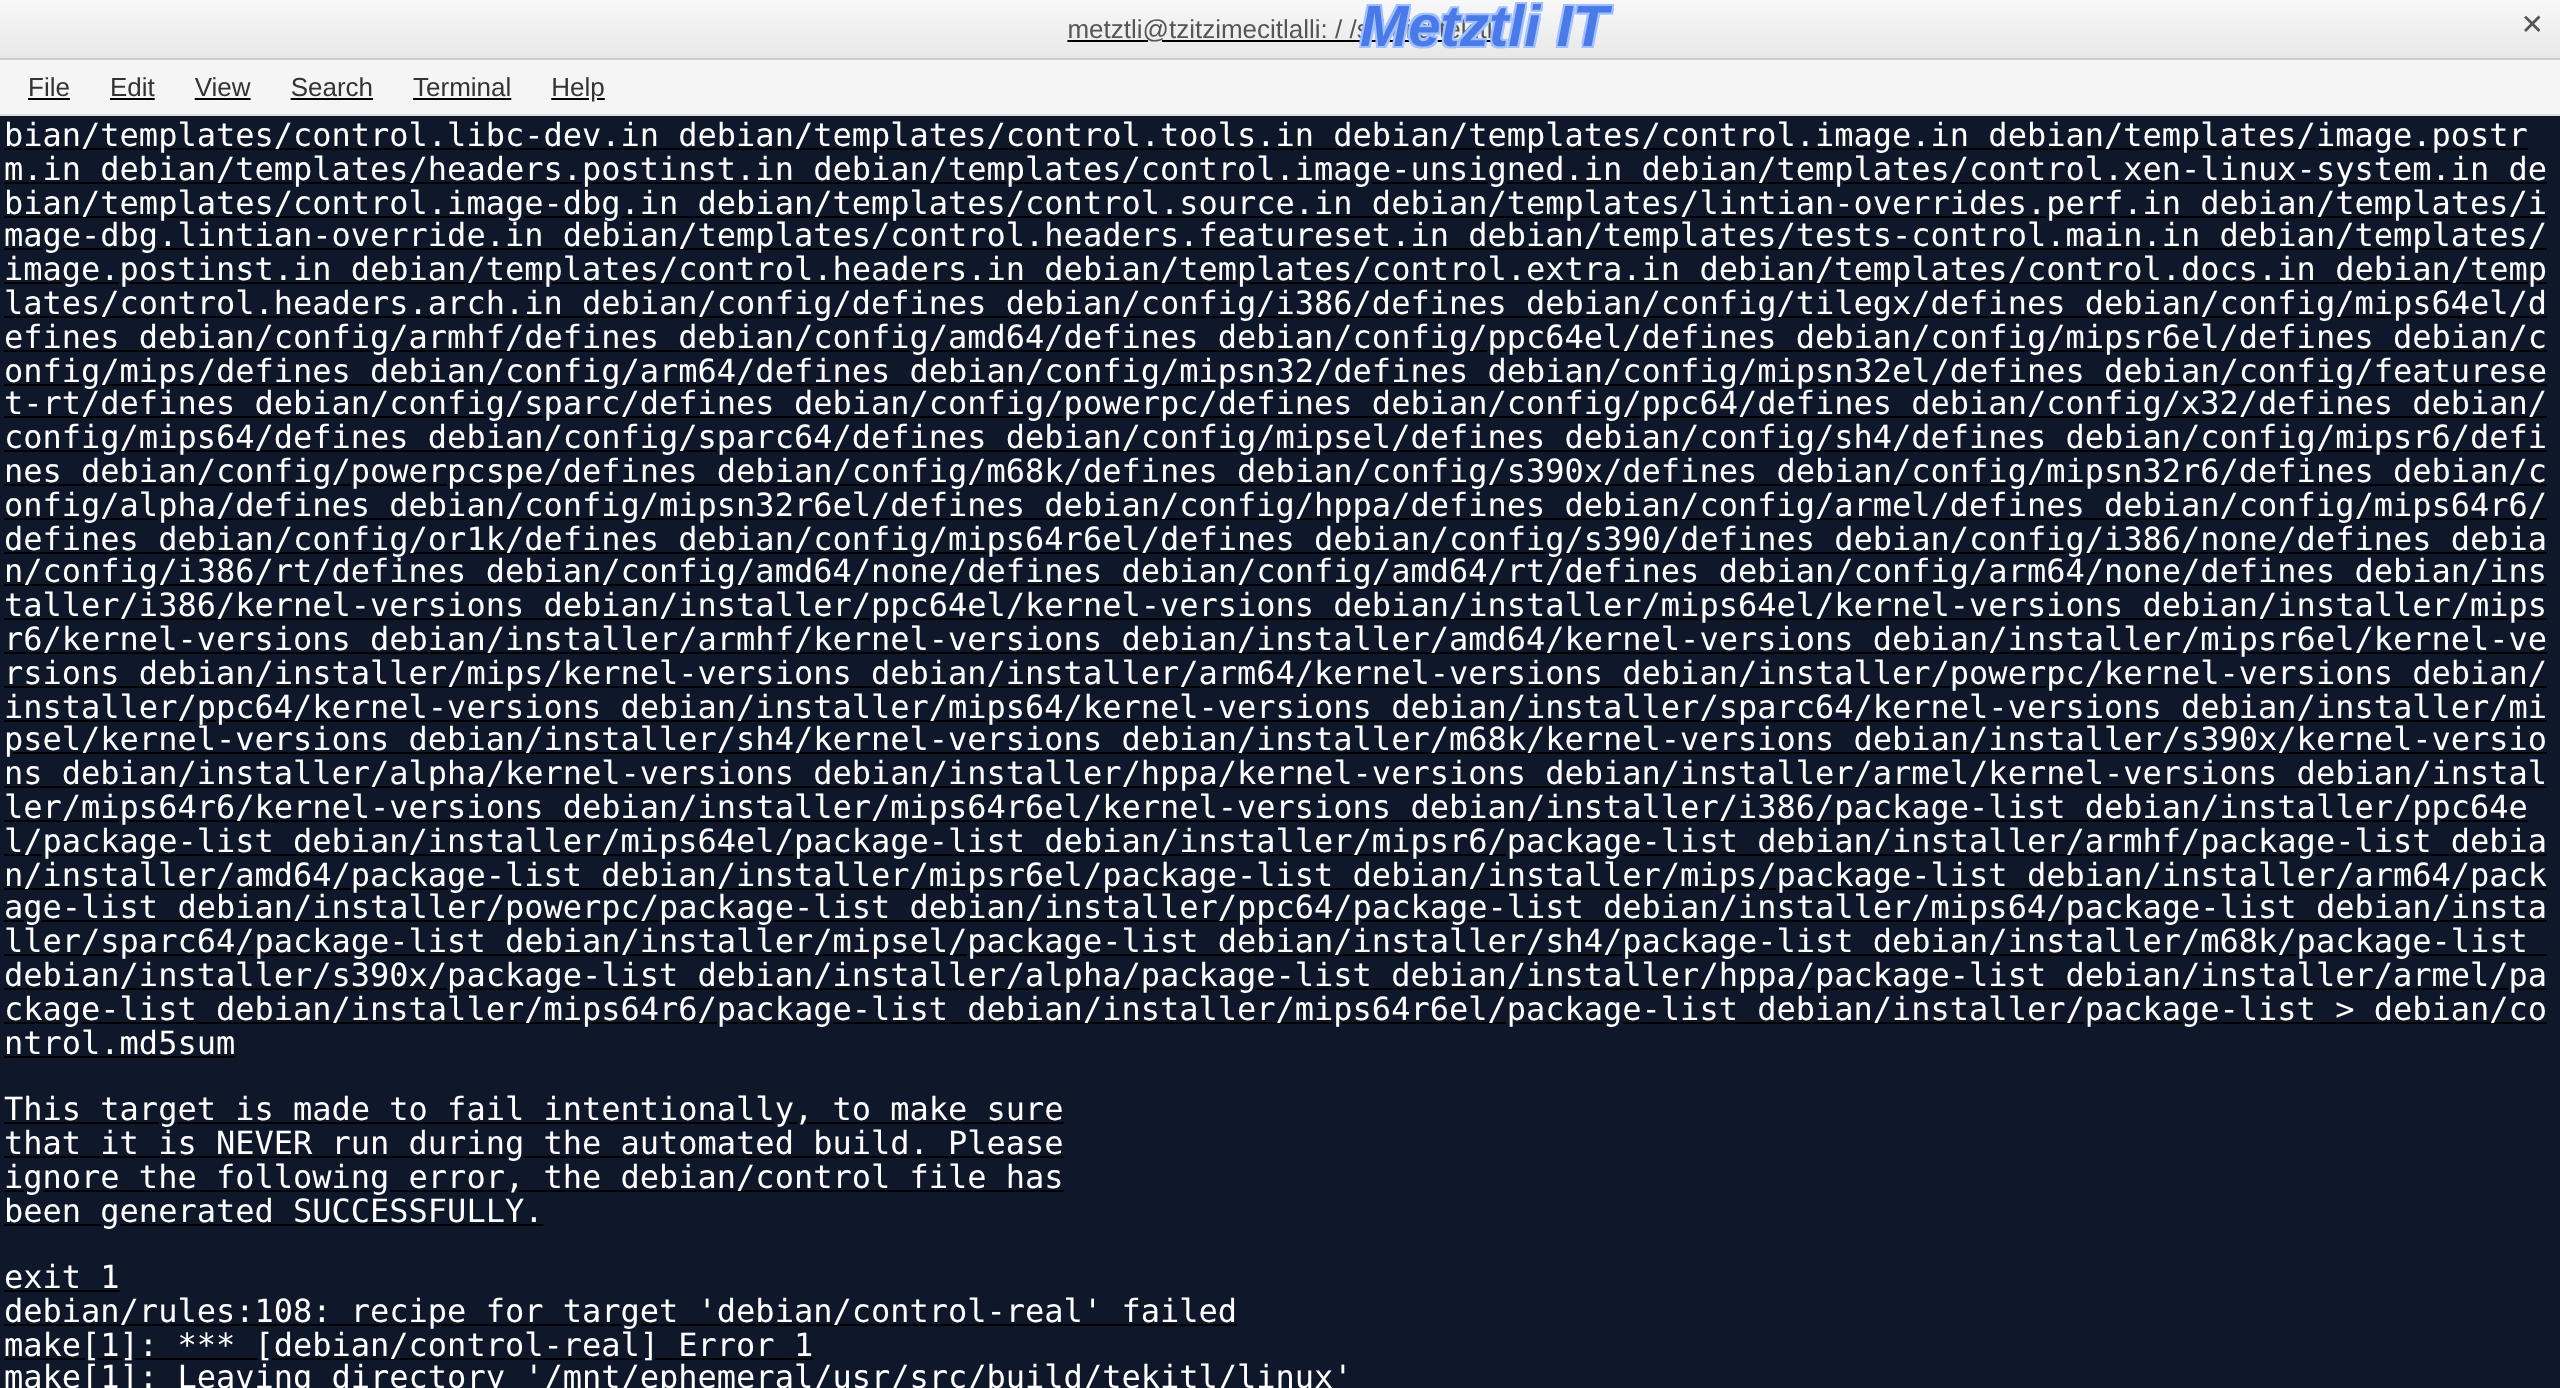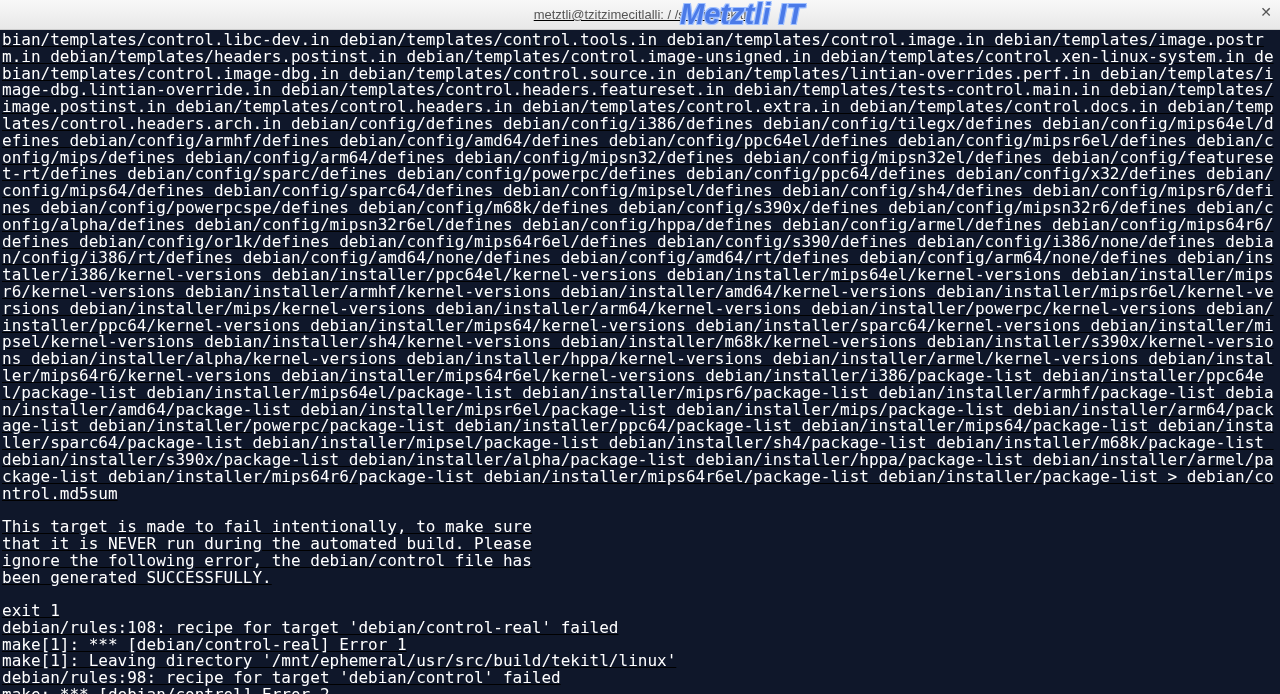--- a/index.html
+++ b/index.html
@@ -79,20 +79,28 @@
 </style>
 </head>
 <body>
 
 <div class="window">
   <div class="titlebar">
     <span class="titlebar-text">metztli@tzitzimecitlalli: /                                /s    /    uild/tekitl</span>
     <span class="watermark">Metztli IT</span>
     <span class="close-btn">✕</span>
   </div>
+  <div class="menubar">
+    <div class="menu-item">File</div>
+    <div class="menu-item">Edit</div>
+    <div class="menu-item">View</div>
+    <div class="menu-item">Search</div>
+    <div class="menu-item">Terminal</div>
+    <div class="menu-item">Help</div>
+  </div>
   <div class="terminal">bian/templates/control.libc-dev.in debian/templates/control.tools.in debian/templates/control.image.in debian/templates/image.postrm.in debian/templates/headers.postinst.in debian/templates/control.image-unsigned.in debian/templates/control.xen-linux-system.in debian/templates/control.image-dbg.in debian/templates/control.source.in debian/templates/lintian-overrides.perf.in debian/templates/image-dbg.lintian-override.in debian/templates/control.headers.featureset.in debian/templates/tests-control.main.in debian/templates/image.postinst.in debian/templates/control.headers.in debian/templates/control.extra.in debian/templates/control.docs.in debian/templates/control.headers.arch.in debian/config/defines debian/config/i386/defines debian/config/tilegx/defines debian/config/mips64el/defines debian/config/armhf/defines debian/config/amd64/defines debian/config/ppc64el/defines debian/config/mipsr6el/defines debian/config/mips/defines debian/config/arm64/defines debian/config/mipsn32/defines debian/config/mipsn32el/defines debian/config/featureset-rt/defines debian/config/sparc/defines debian/config/powerpc/defines debian/config/ppc64/defines debian/config/x32/defines debian/config/mips64/defines debian/config/sparc64/defines debian/config/mipsel/defines debian/config/sh4/defines debian/config/mipsr6/defines debian/config/powerpcspe/defines debian/config/m68k/defines debian/config/s390x/defines debian/config/mipsn32r6/defines debian/config/alpha/defines debian/config/mipsn32r6el/defines debian/config/hppa/defines debian/config/armel/defines debian/config/mips64r6/defines debian/config/or1k/defines debian/config/mips64r6el/defines debian/config/s390/defines debian/config/i386/none/defines debian/config/i386/rt/defines debian/config/amd64/none/defines debian/config/amd64/rt/defines debian/config/arm64/none/defines debian/installer/i386/kernel-versions debian/installer/ppc64el/kernel-versions debian/installer/mips64el/kernel-versions debian/installer/mipsr6/kernel-versions debian/installer/armhf/kernel-versions debian/installer/amd64/kernel-versions debian/installer/mipsr6el/kernel-versions debian/installer/mips/kernel-versions debian/installer/arm64/kernel-versions debian/installer/powerpc/kernel-versions debian/installer/ppc64/kernel-versions debian/installer/mips64/kernel-versions debian/installer/sparc64/kernel-versions debian/installer/mipsel/kernel-versions debian/installer/sh4/kernel-versions debian/installer/m68k/kernel-versions debian/installer/s390x/kernel-versions debian/installer/alpha/kernel-versions debian/installer/hppa/kernel-versions debian/installer/armel/kernel-versions debian/installer/mips64r6/kernel-versions debian/installer/mips64r6el/kernel-versions debian/installer/i386/package-list debian/installer/ppc64el/package-list debian/installer/mips64el/package-list debian/installer/mipsr6/package-list debian/installer/armhf/package-list debian/installer/amd64/package-list debian/installer/mipsr6el/package-list debian/installer/mips/package-list debian/installer/arm64/package-list debian/installer/powerpc/package-list debian/installer/ppc64/package-list debian/installer/mips64/package-list debian/installer/sparc64/package-list debian/installer/mipsel/package-list debian/installer/sh4/package-list debian/installer/m68k/package-list debian/installer/s390x/package-list debian/installer/alpha/package-list debian/installer/hppa/package-list debian/installer/armel/package-list debian/installer/mips64r6/package-list debian/installer/mips64r6el/package-list debian/installer/package-list &gt; debian/control.md5sum
 
 This target is made to fail intentionally, to make sure
 that it is NEVER run during the automated build. Please
 ignore the following error, the debian/control file has
 been generated SUCCESSFULLY.
 
 exit 1
 debian/rules:108: recipe for target 'debian/control-real' failed
 make[1]: *** [debian/control-real] Error 1

